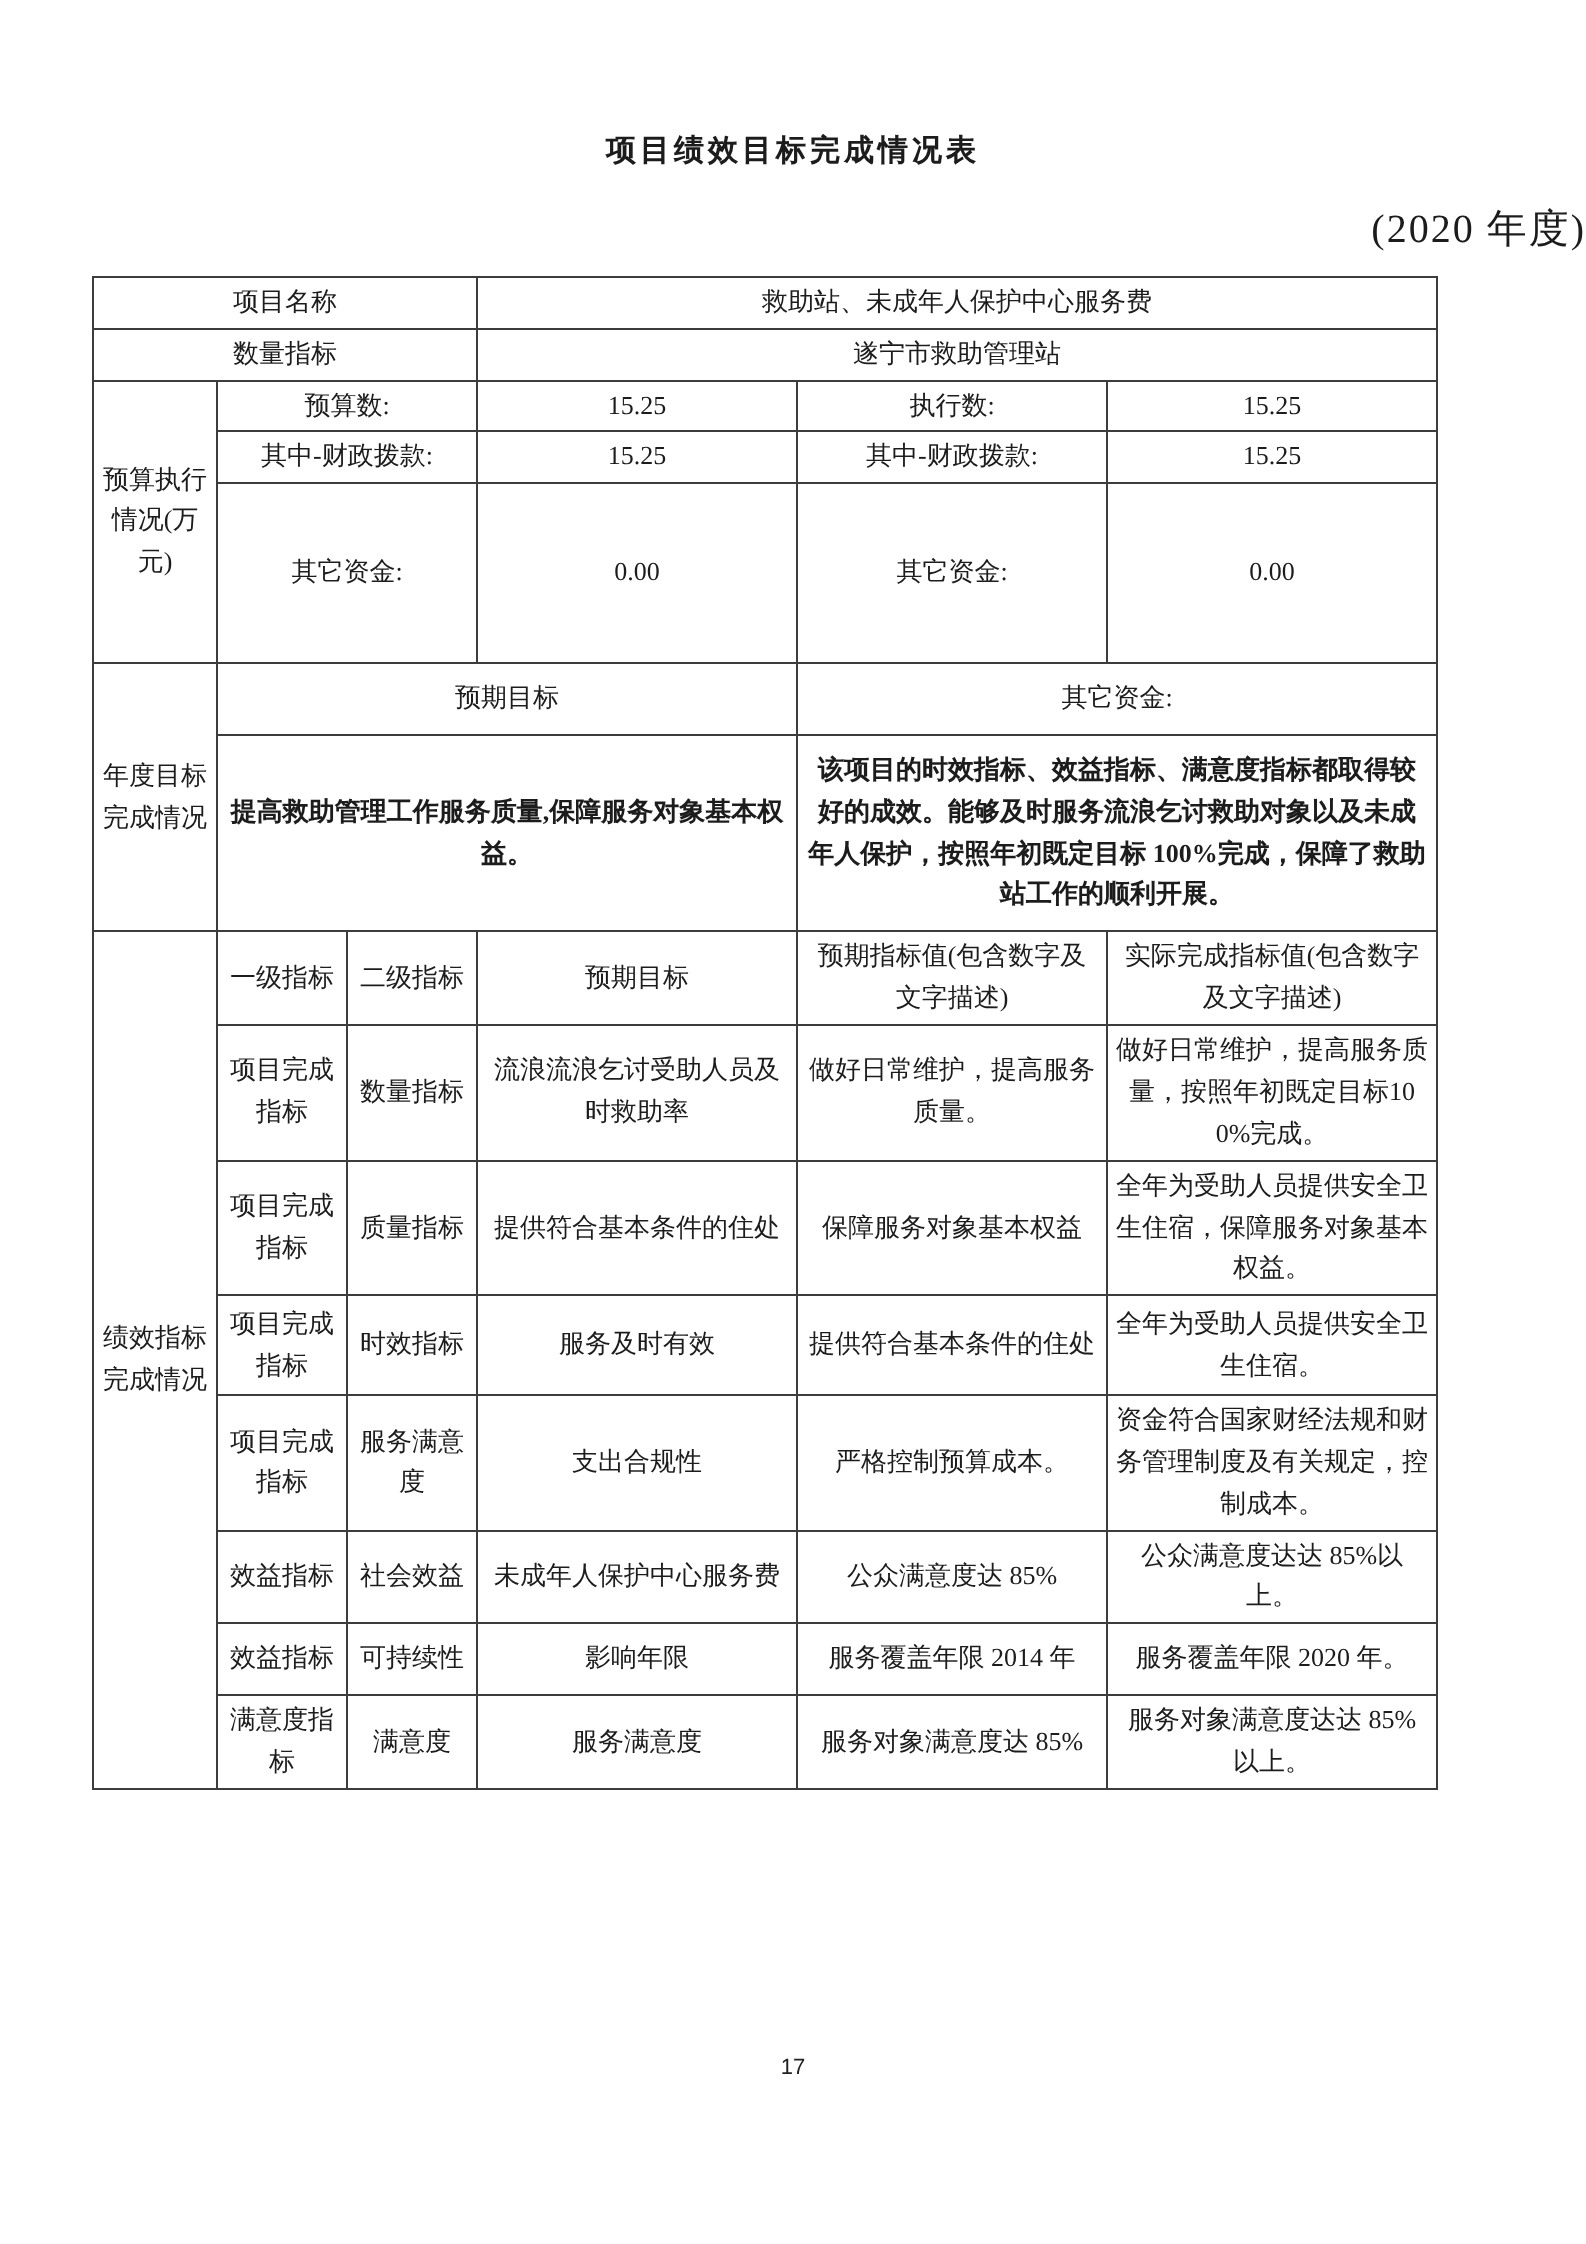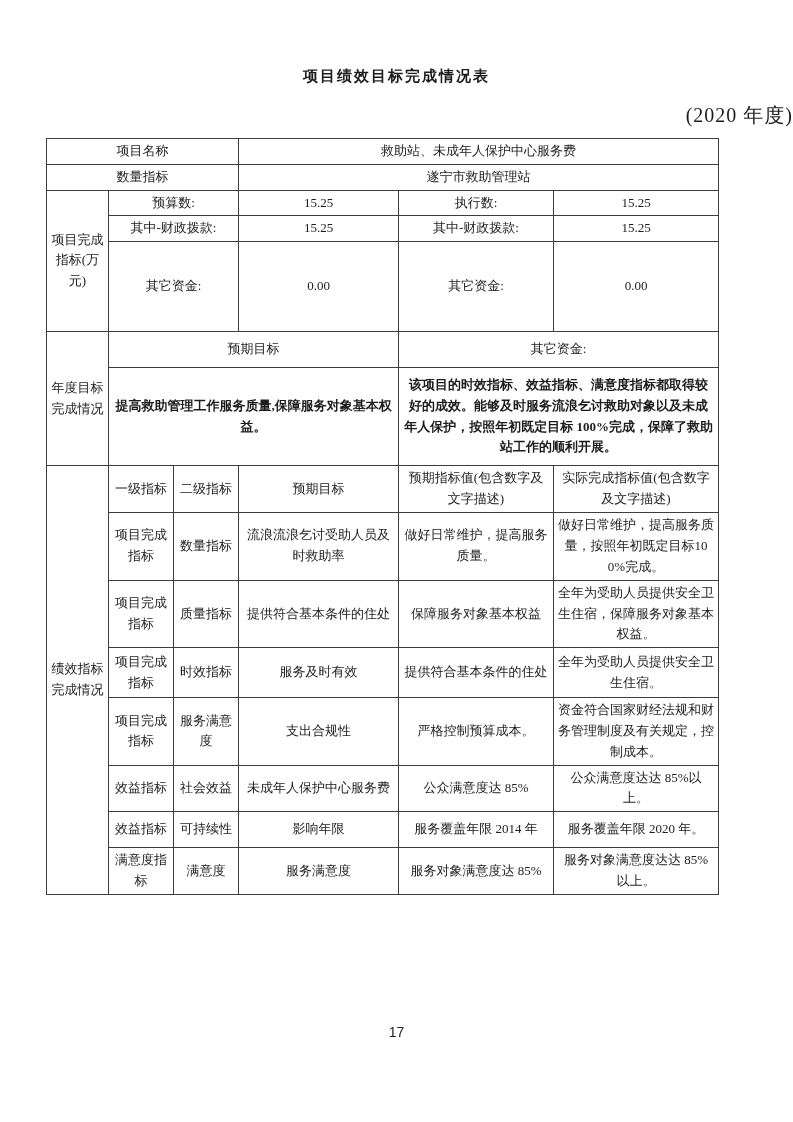--- a/index.html
+++ b/index.html
@@ -60,21 +60,21 @@
   .r12 td { height: 58px; }
   .r13 td { height: 46px; }
   .r14 td { height: 36px; }
   .r15 td { height: 44px; }
   .page-number {
     position: absolute;
     bottom: 82px;
     left: 0;
     width: 100%;
     text-align: center;
-    font-size: 14px;
+    font-size: 11px;
     font-family: "Liberation Sans", "DejaVu Sans", sans-serif;
     color: #222;
   }
 </style>
 </head>
 <body>
 
 <div class="page">
 
   <div class="doc-title">项目绩效目标完成情况表</div>
@@ -95,21 +95,21 @@
       <td colspan="3">项目名称</td>
       <td colspan="3">救助站、未成年人保护中心服务费</td>
     </tr>
 
     <tr class="r2">
       <td colspan="3">数量指标</td>
       <td colspan="3">遂宁市救助管理站</td>
     </tr>
 
     <tr class="r3">
-      <td rowspan="3">项目完成指标(万元)</td>
+      <td rowspan="3">预算执行情况(万元)</td>
       <td colspan="2">预算数:</td>
       <td>15.25</td>
       <td>执行数:</td>
       <td>15.25</td>
     </tr>
 
     <tr class="r4">
       <td colspan="2">其中-财政拨款:</td>
       <td>15.25</td>
       <td>其中-财政拨款:</td>

